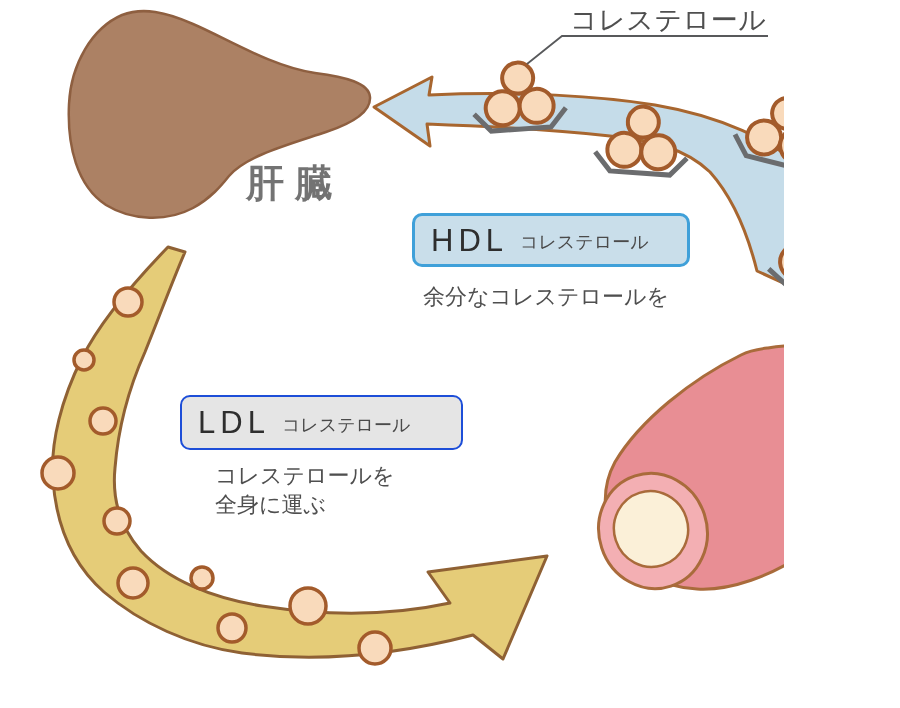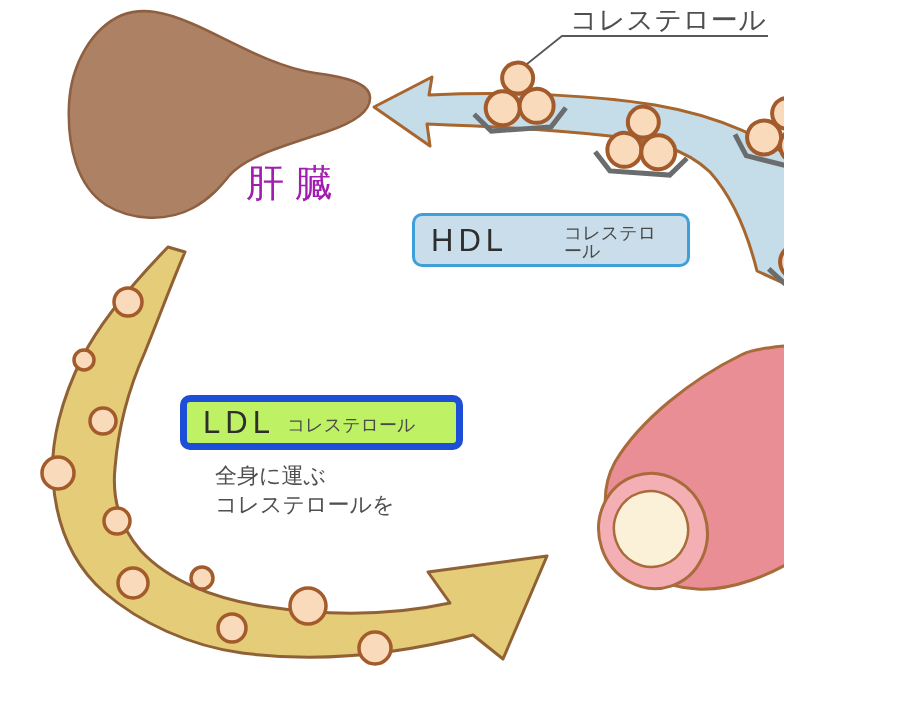--- a/index.html
+++ b/index.html
@@ -11,35 +11,35 @@
     font-family:"Liberation Sans", sans-serif;
     border-radius:17px;
   }
   .stage svg{position:absolute;left:0;top:0;}
   .txt{position:absolute;white-space:nowrap;}
   .chol-label{
     left:570px;top:2px;
     font-size:27px;color:#4F4F4F;letter-spacing:0.5px;
   }
   .organ-label{
-    font-size:38px;color:#a21caf;font-weight:400;
+    font-size:38px;color:#737373;font-weight:700;
   }
   .liver-label{left:246px;top:158px;letter-spacing:11px;}
   .vessel-label{left:604px;top:610px;letter-spacing:8px;}
   .tag-box{
     position:absolute;display:flex;align-items:center;
     box-sizing:border-box;border-radius:10px;padding:0 16px;
   }
   .hdl-box{
     left:412px;top:213px;width:278px;height:54px;
-    background:#C9DEEA;border:3px solid #3FA0D9;gap:44px;
+    background:#C9DEEA;border:3px solid #3FA0D9;
   }
   .ldl-box{
     left:180px;top:395px;width:283px;height:55px;
-    background:#bef264;border:7px solid #1d4ed8;
+    background:#e5e5e5;border:2px solid #1d4ed8;
   }
   .tag-big{font-size:31px;color:#2E2E2E;letter-spacing:5px;line-height:1;}
   .tag-small{font-size:18px;color:#4A4A4A;margin-left:12px;line-height:1;padding-top:4px;}
   .desc{position:absolute;font-size:22px;line-height:29px;color:#4F4F4F;}
   .hdl-desc{left:423px;top:282px;}
   .ldl-desc{left:215px;top:461px;}
 </style>
 </head>
 <body>
 
@@ -120,24 +120,25 @@
   <div class="txt chol-label">コレステロール</div>
 
   <div class="txt organ-label liver-label">肝臓</div>
 
 
   <div class="tag-box hdl-box">
     <span class="tag-big">HDL</span>
     <span class="tag-small">コレステロール</span>
   </div>
   <div class="desc hdl-desc">
+    <div>余分なコレステロールを</div>
   </div>
 
   <div class="tag-box ldl-box">
     <span class="tag-big">LDL</span>
     <span class="tag-small">コレステロール</span>
   </div>
   <div class="desc ldl-desc">
+    <div>コレステロールを</div>
     <div>全身に運ぶ</div>
-    <div>コレステロールを</div>
   </div>
 
 </div>
 
 </body></html>

